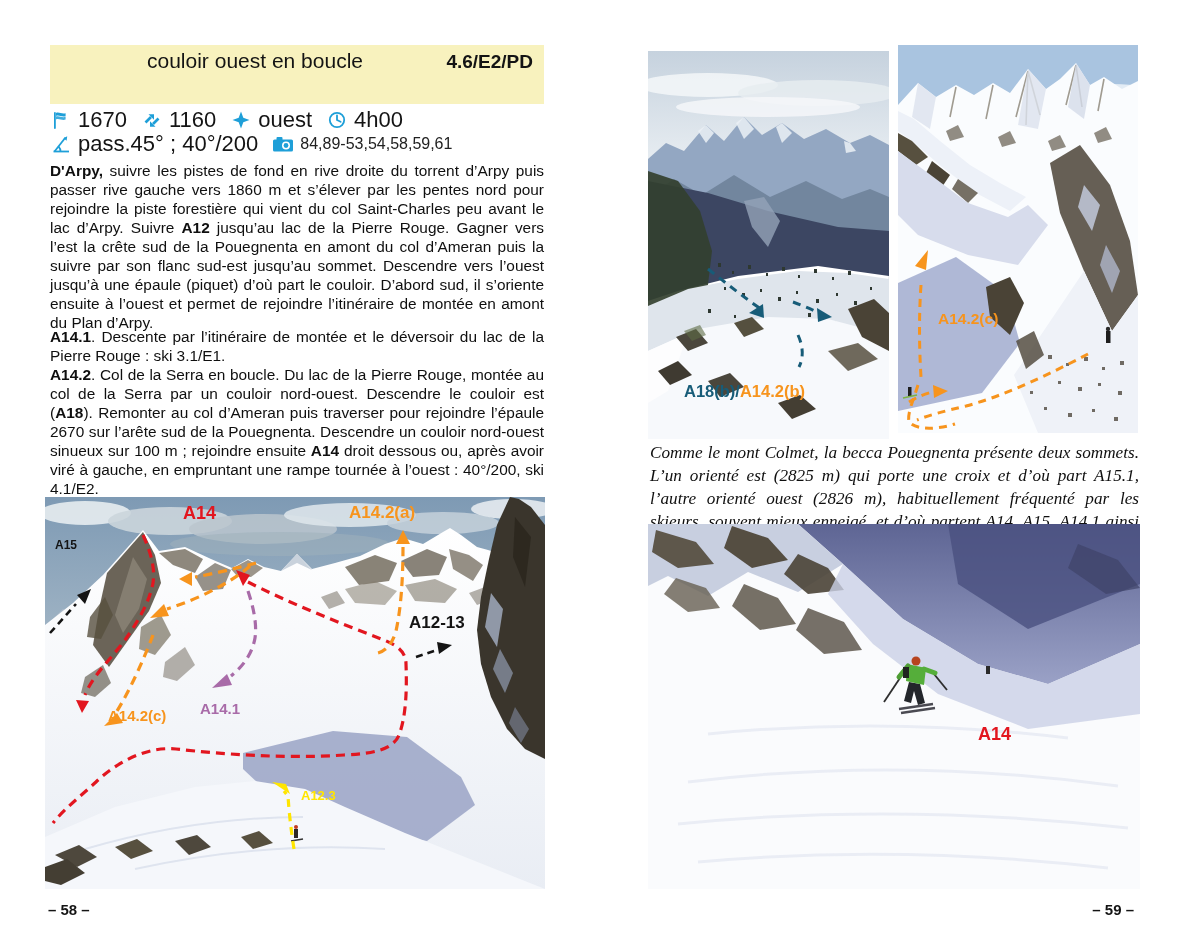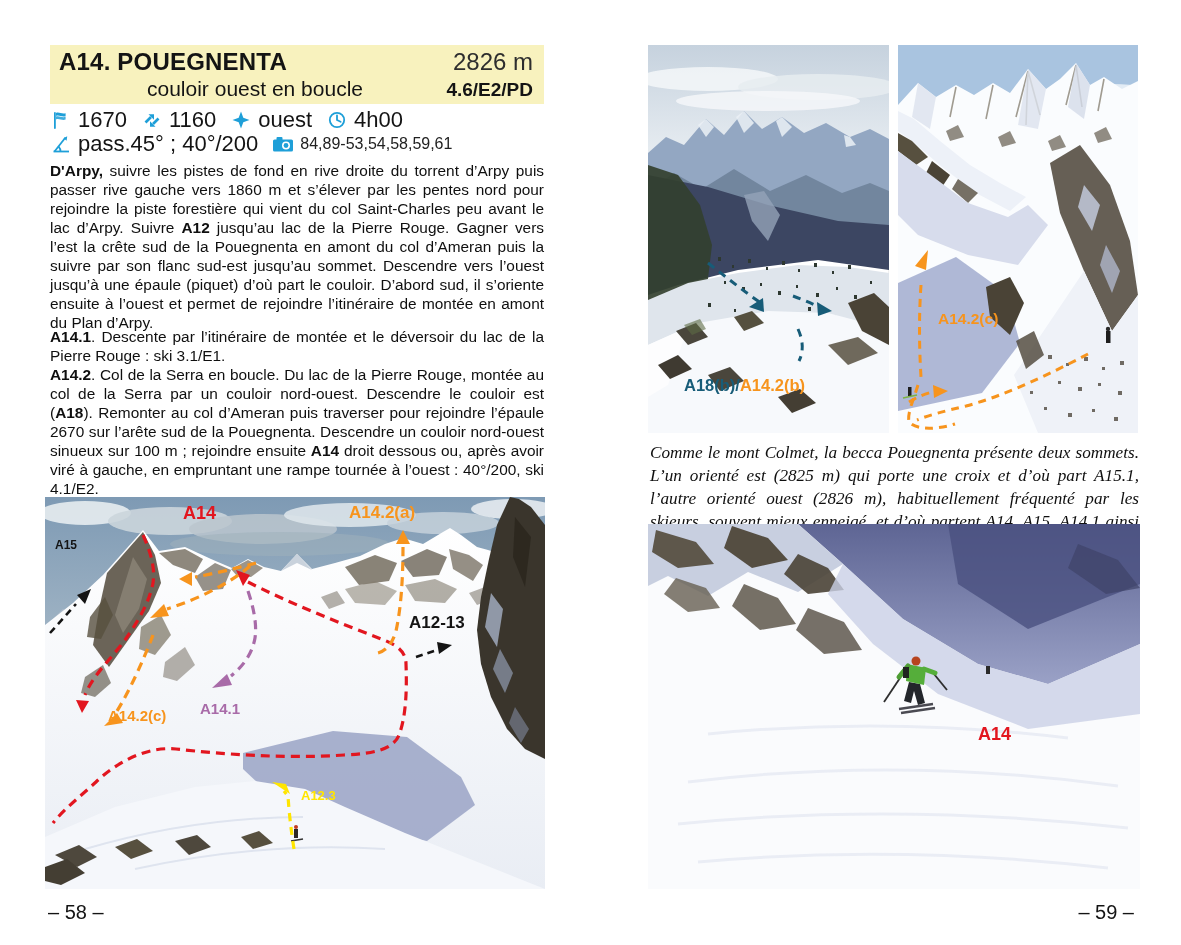--- a/index.html
+++ b/index.html
@@ -28,45 +28,41 @@
   .para{position:absolute;left:50px;width:494px;font-size:15.4px;line-height:19px;
         text-align:justify;color:#0f0f0f}
   .para b{font-weight:700}
   #para1{top:161px}
   #para2{top:327px}
 
   
   .photo{position:absolute;overflow:hidden;box-shadow:inset 0 0 0 1px rgba(0,0,0,.06)}
   .photo svg{position:absolute;inset:0;width:100%;height:100%}
   #photo-left{left:45px;top:497px;width:500px;height:392px}
-  #photo-a{left:648px;top:45px;width:241px;height:388px}
+  #photo-a{left:648px;top:51px;width:241px;height:388px}
   #photo-b{left:898px;top:45px;width:240px;height:388px}
   #photo-c{left:648px;top:524px;width:492px;height:365px}
 
   .ph-label{position:absolute;font-weight:700;white-space:nowrap;line-height:1;z-index:5}
 
   
   .caption{position:absolute;left:650px;top:441px;width:489px;
            font-family:"Liberation Serif",serif;font-style:italic;font-size:17.2px;
            line-height:23px;text-align:justify;color:#0f0f0f}
 
-  .pageno{position:absolute;font-size:20px;font-weight:400}
+  .pageno{position:absolute;font-size:15px;font-weight:700}
   #pn-left{left:48px;top:901px}
   #pn-right{right:47px;top:901px}
 </style>
 </head>
 <body>
 
 <div class="spread">
 
   <div class="banner" style="background: rgb(248, 242, 190);">
-    <div class="row">
-      <span class="b-title">A14. POUEGNENTA</span>
-      <span class="b-alt">2826 m</span>
-    </div>
     <div class="row">
       <span class="b-sub">couloir ouest en boucle</span>
       <span class="b-grade">4.6/E2/PD</span>
     </div>
   </div>
 
   <div class="stats">
     <div class="stat-row">
       <span class="stat-ic">
         <svg width="19" height="19" viewBox="0 0 19 19">

